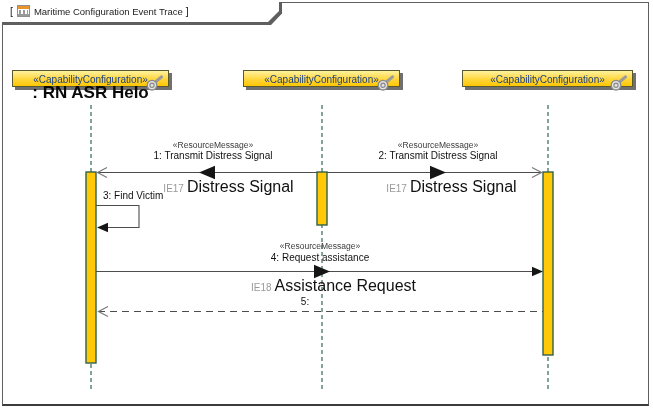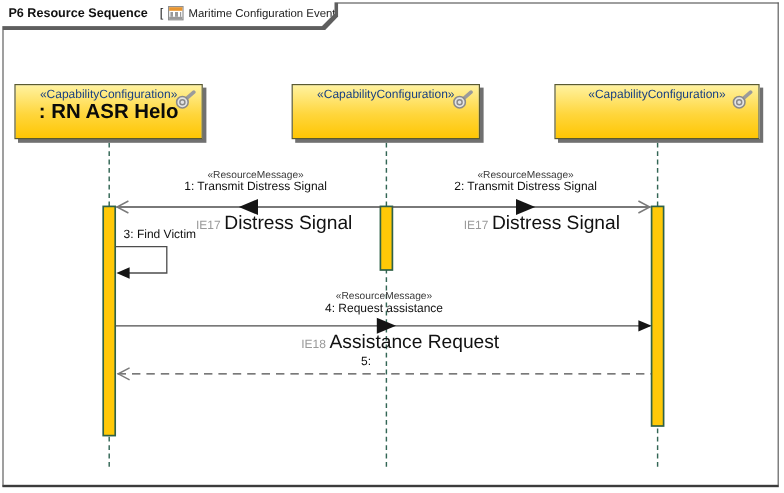--- a/index.html
+++ b/index.html
@@ -33,21 +33,21 @@
     width:13px;height:12px;border:1px solid #8f8f8f;box-sizing:border-box;
     margin:0 4px 0 1px;position:relative;background:#fff;flex:0 0 auto;
   }
   .diag-icon .roof{position:absolute;left:0;top:0;right:0;height:3px;background:#e8952f;}
   .diag-icon .cols{position:absolute;left:1px;right:1px;top:4px;bottom:2px;
     background:repeating-linear-gradient(90deg,#9a9a9a 0 2px,#ffffff 2px 4px);}
   .diag-icon .base{position:absolute;left:0;right:0;bottom:0;height:2px;background:#9a9a9a;}
 
   
   .head{
-    position:absolute;top:70px;height:46px;box-sizing:border-box;
+    position:absolute;top:70px;height:17px;box-sizing:border-box;
     background:linear-gradient(180deg,#fff2a0 0%,#ffd63c 55%,#ffc603 100%);
     border:1px solid #5a5a30;
     box-shadow:3px 3px 0 0 #707070;
     text-align:center;
   }
   .head .stereo{font-size:10px;color:#1a4080;margin-top:3px;line-height:12px;}
   .head .hname{font-size:17px;font-weight:bold;color:#0a0a0a;line-height:14px;}
   .cc-icon{position:absolute;right:4px;top:4px;width:19px;height:17px;}
 
   
@@ -62,21 +62,20 @@
   .info-name{color:#111;font-size:16px;}
 </style>
 </head>
 <body>
 
 <div class="frame"></div>
 
 <div class="tab-outer">
 </div>
 <div class="tab-inner">
-  <span class="tab-title">P6 Resource Sequence</span>
   <span class="tab-bracket">[</span>
   <span class="diag-icon">
     <span class="roof"></span>
     <span class="cols"></span>
     <span class="base"></span>
   </span>
   <span class="tab-diagram-name">Maritime Configuration Event Trace</span>
   <span class="tab-bracket">]</span>
 </div>
 

